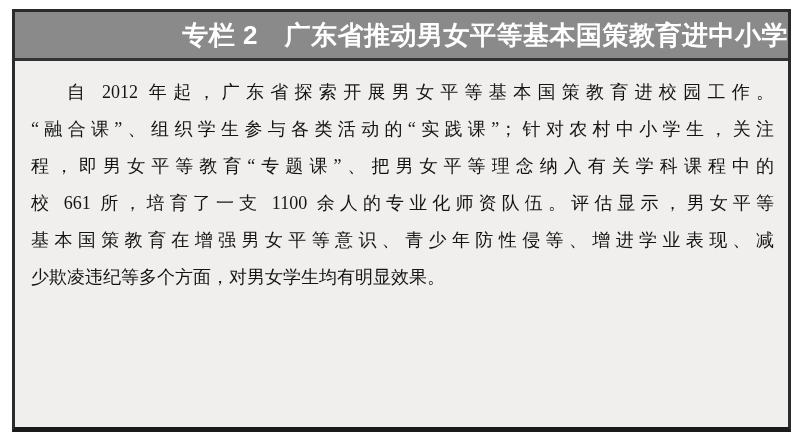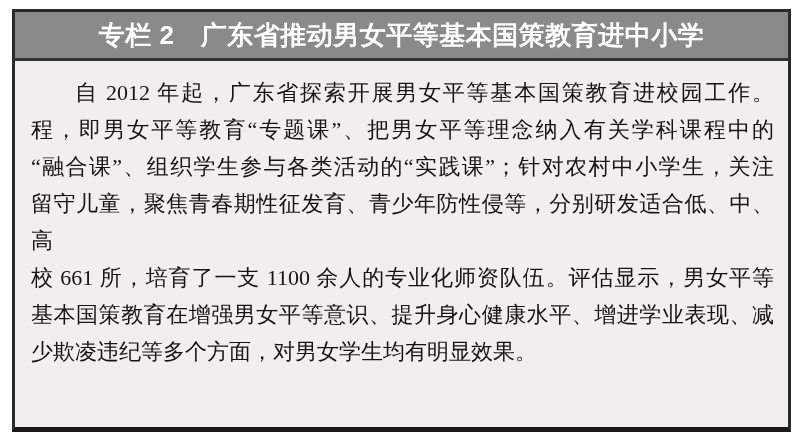--- a/index.html
+++ b/index.html
@@ -27,40 +27,40 @@
     border-bottom-width: 5px;
     border-bottom-color: #1a1a1a;
     background: #f0efee;
   }
   .panel-header {
     height: 46px;
     background: #8a8a8a;
     border-bottom: 3px solid #333333;
     display: flex;
     align-items: center;
-    justify-content: center;
+    justify-content: flex-end;
   }
   .panel-title {
     margin: 0;
     font-family: "Liberation Sans", "DejaVu Sans", sans-serif;
     font-weight: bold;
     font-size: 26px;
     letter-spacing: 0.5px;
     color: #ffffff;
     white-space: nowrap;
   }
   .panel-body {
     box-sizing: border-box;
     padding: 13px 14px 0 16px;
     overflow: hidden;
   }
   .line {
     margin: 0;
     font-family: "Liberation Serif", "DejaVu Serif", serif;
-    font-size: 22px;
+    font-size: 18px;
     line-height: 37px;
     color: #141414;
     text-align: justify;
     text-align-last: justify;
     font-feature-settings: "halt" 1;
     overflow: hidden;
   }
   .line.first {
     text-indent: 2em;
   }
@@ -71,21 +71,20 @@
 </head>
 <body>
 
 <div class="page">
   <section class="panel">
     <header class="panel-header">
       <h1 class="panel-title">专栏 2　广东省推动男女平等基本国策教育进中小学</h1>
     </header>
     <div class="panel-body">
       <p class="line first">自 2012 年起，广东省探索开展男女平等基本国策教育进校园工作。</p>
+      <p class="line">“融合课”、组织学生参与各类活动的“实践课”；针对农村中小学生，关注</p>
       <p class="line">程，即男女平等教育“专题课”、把男女平等理念纳入有关学科课程中的</p>
-      <p class="line">“融合课”、组织学生参与各类活动的“实践课”；针对农村中小学生，关注</p>
-      <p class="line">留守儿童，聚焦青春期性征发育、青少年防性侵等，分别研发适合低、中、高</p>
       <p class="line">校 661 所，培育了一支 1100 余人的专业化师资队伍。评估显示，男女平等</p>
-      <p class="line">基本国策教育在增强男女平等意识、提升身心健康水平、增进学业表现、减</p>
+      <p class="line">基本国策教育在增强男女平等意识、青少年防性侵等、增进学业表现、减</p>
       <p class="line last">少欺凌违纪等多个方面，对男女学生均有明显效果。</p>
     </div>
   </section>
 </div>
 
 </body></html>

